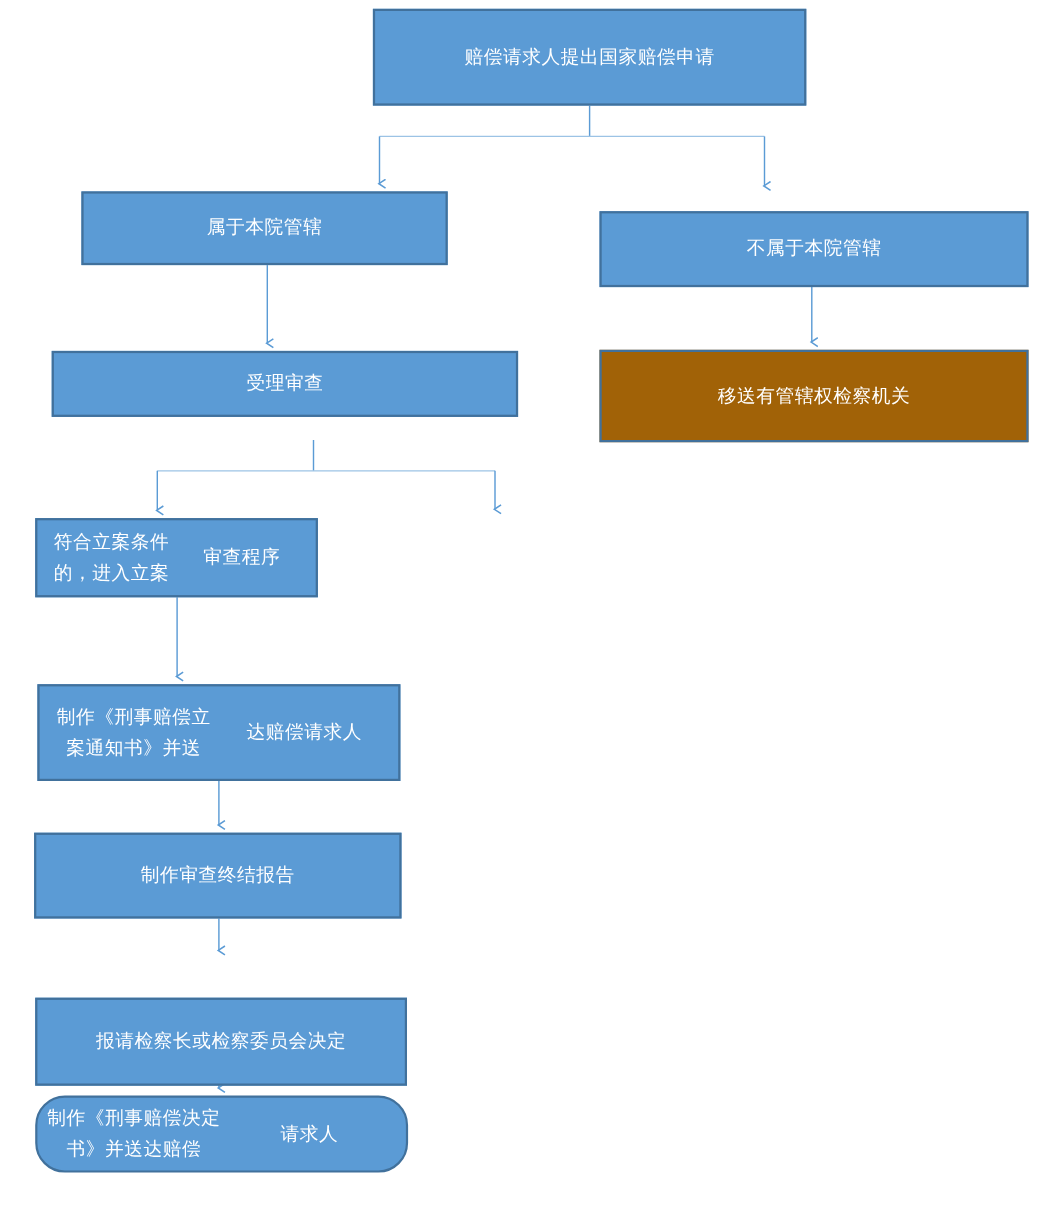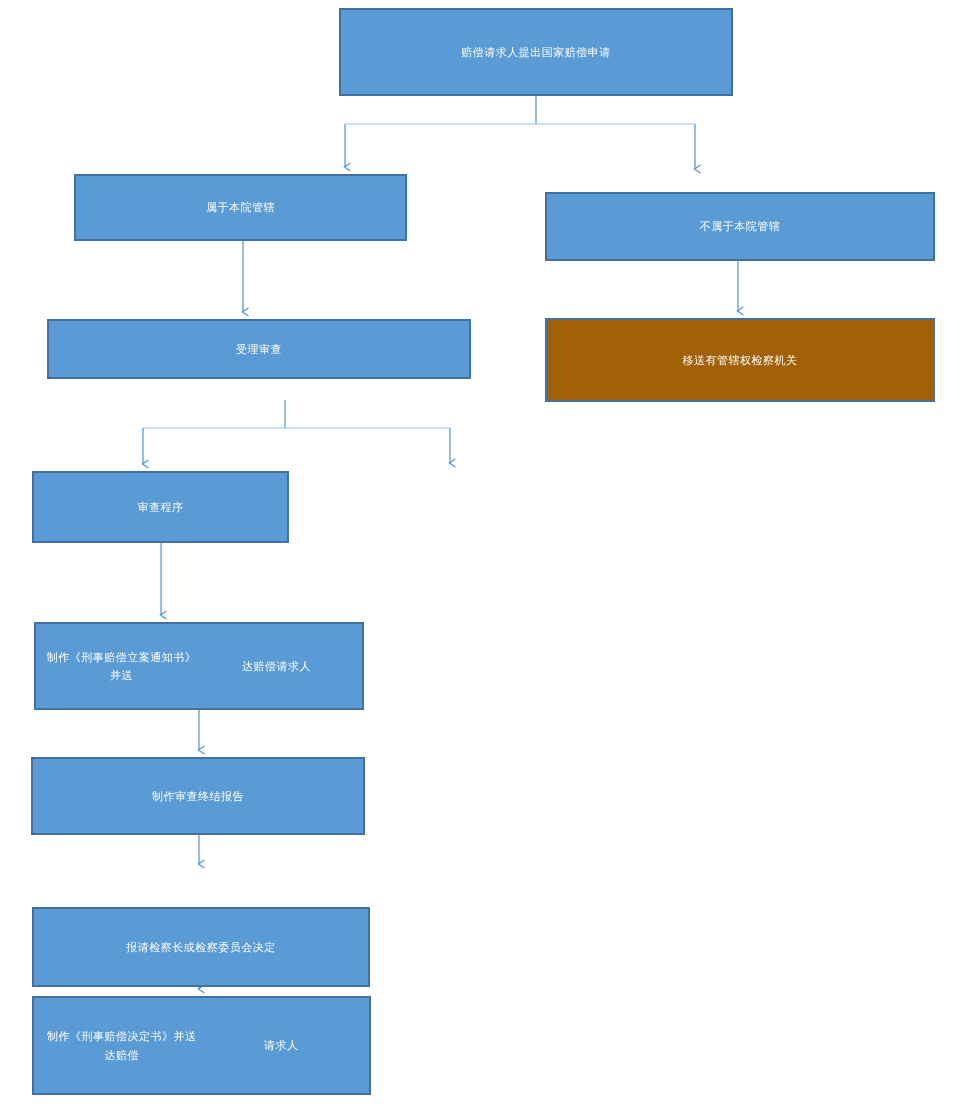--- a/index.html
+++ b/index.html
@@ -20,21 +20,21 @@
   .node {
     position: absolute;
     box-sizing: border-box;
     background: #5B9BD5;
     border: 2px solid #41719C;
     color: #ffffff;
     display: flex;
     align-items: center;
     justify-content: center;
     text-align: center;
-    font-size: 11px;
+    font-size: 17px;
     line-height: 1.65;
     letter-spacing: 0.5px;
     padding: 2px 8px;
     font-family: "Liberation Serif", "DejaVu Serif", serif;
   }
   .node span {
     display: block;
     width: 100%;
   }
   svg.connectors {
@@ -106,30 +106,31 @@
   <div class="node" style="left: 545px; top: 192px; width: 390px; height: 69px; background: rgb(91, 155, 213); border-color: rgb(65, 113, 156); color: rgb(255, 255, 255);">
       <span>不属于本院管辖</span>
     </div>
   <div class="node" style="left: 31px; top: 319px; width: 424px; height: 60px; background: rgb(91, 155, 213); border-color: rgb(65, 113, 156); color: rgb(255, 255, 255); margin-left: 16px;">
       <span>受理审查</span>
     </div>
   <div class="node" style="left: 545px; top: 318px; width: 390px; height: 84px; background: #a16207; border-color: rgb(65, 113, 156); color: rgb(255, 255, 255);">
       <span>移送有管辖权检察机关</span>
     </div>
   <div class="node" style="left: 32px; top: 471px; width: 257px; height: 72px; background: rgb(91, 155, 213); border-color: rgb(65, 113, 156); color: rgb(255, 255, 255);">
+      <span>符合立案条件的，进入立案</span>
       <span>审查程序</span>
     </div>
   <div class="node" style="left: 34px; top: 622px; width: 330px; height: 88px; background: rgb(91, 155, 213); border-color: rgb(65, 113, 156); color: rgb(255, 255, 255);">
       <span>制作《刑事赔偿立案通知书》并送</span>
       <span>达赔偿请求人</span>
     </div>
   <div class="node" style="left: 31px; top: 757px; width: 334px; height: 78px; background: rgb(91, 155, 213); border-color: rgb(65, 113, 156); color: rgb(255, 255, 255);">
       <span>制作审查终结报告</span>
     </div>
   <div class="node" style="left: 32px; top: 870px; width: 338px; height: 80px; background: rgb(91, 155, 213); border-color: rgb(65, 113, 156); color: rgb(255, 255, 255); margin-top: 37px;">
       <span>报请检察长或检察委员会决定</span>
     </div>
-  <div class="node" style="left: 32px; top: 996px; width: 339px; height: 99px; background: rgb(91, 155, 213); border-color: rgb(65, 113, 156); color: rgb(255, 255, 255);">
+  <div class="node" style="left: 32px; top: 996px; width: 339px; height: 70px; background: rgb(91, 155, 213); border-color: rgb(65, 113, 156); color: rgb(255, 255, 255); border-radius: 27px;">
       <span>制作《刑事赔偿决定书》并送达赔偿</span>
       <span>请求人</span>
     </div>
 
 </div>
 
 </body></html>

